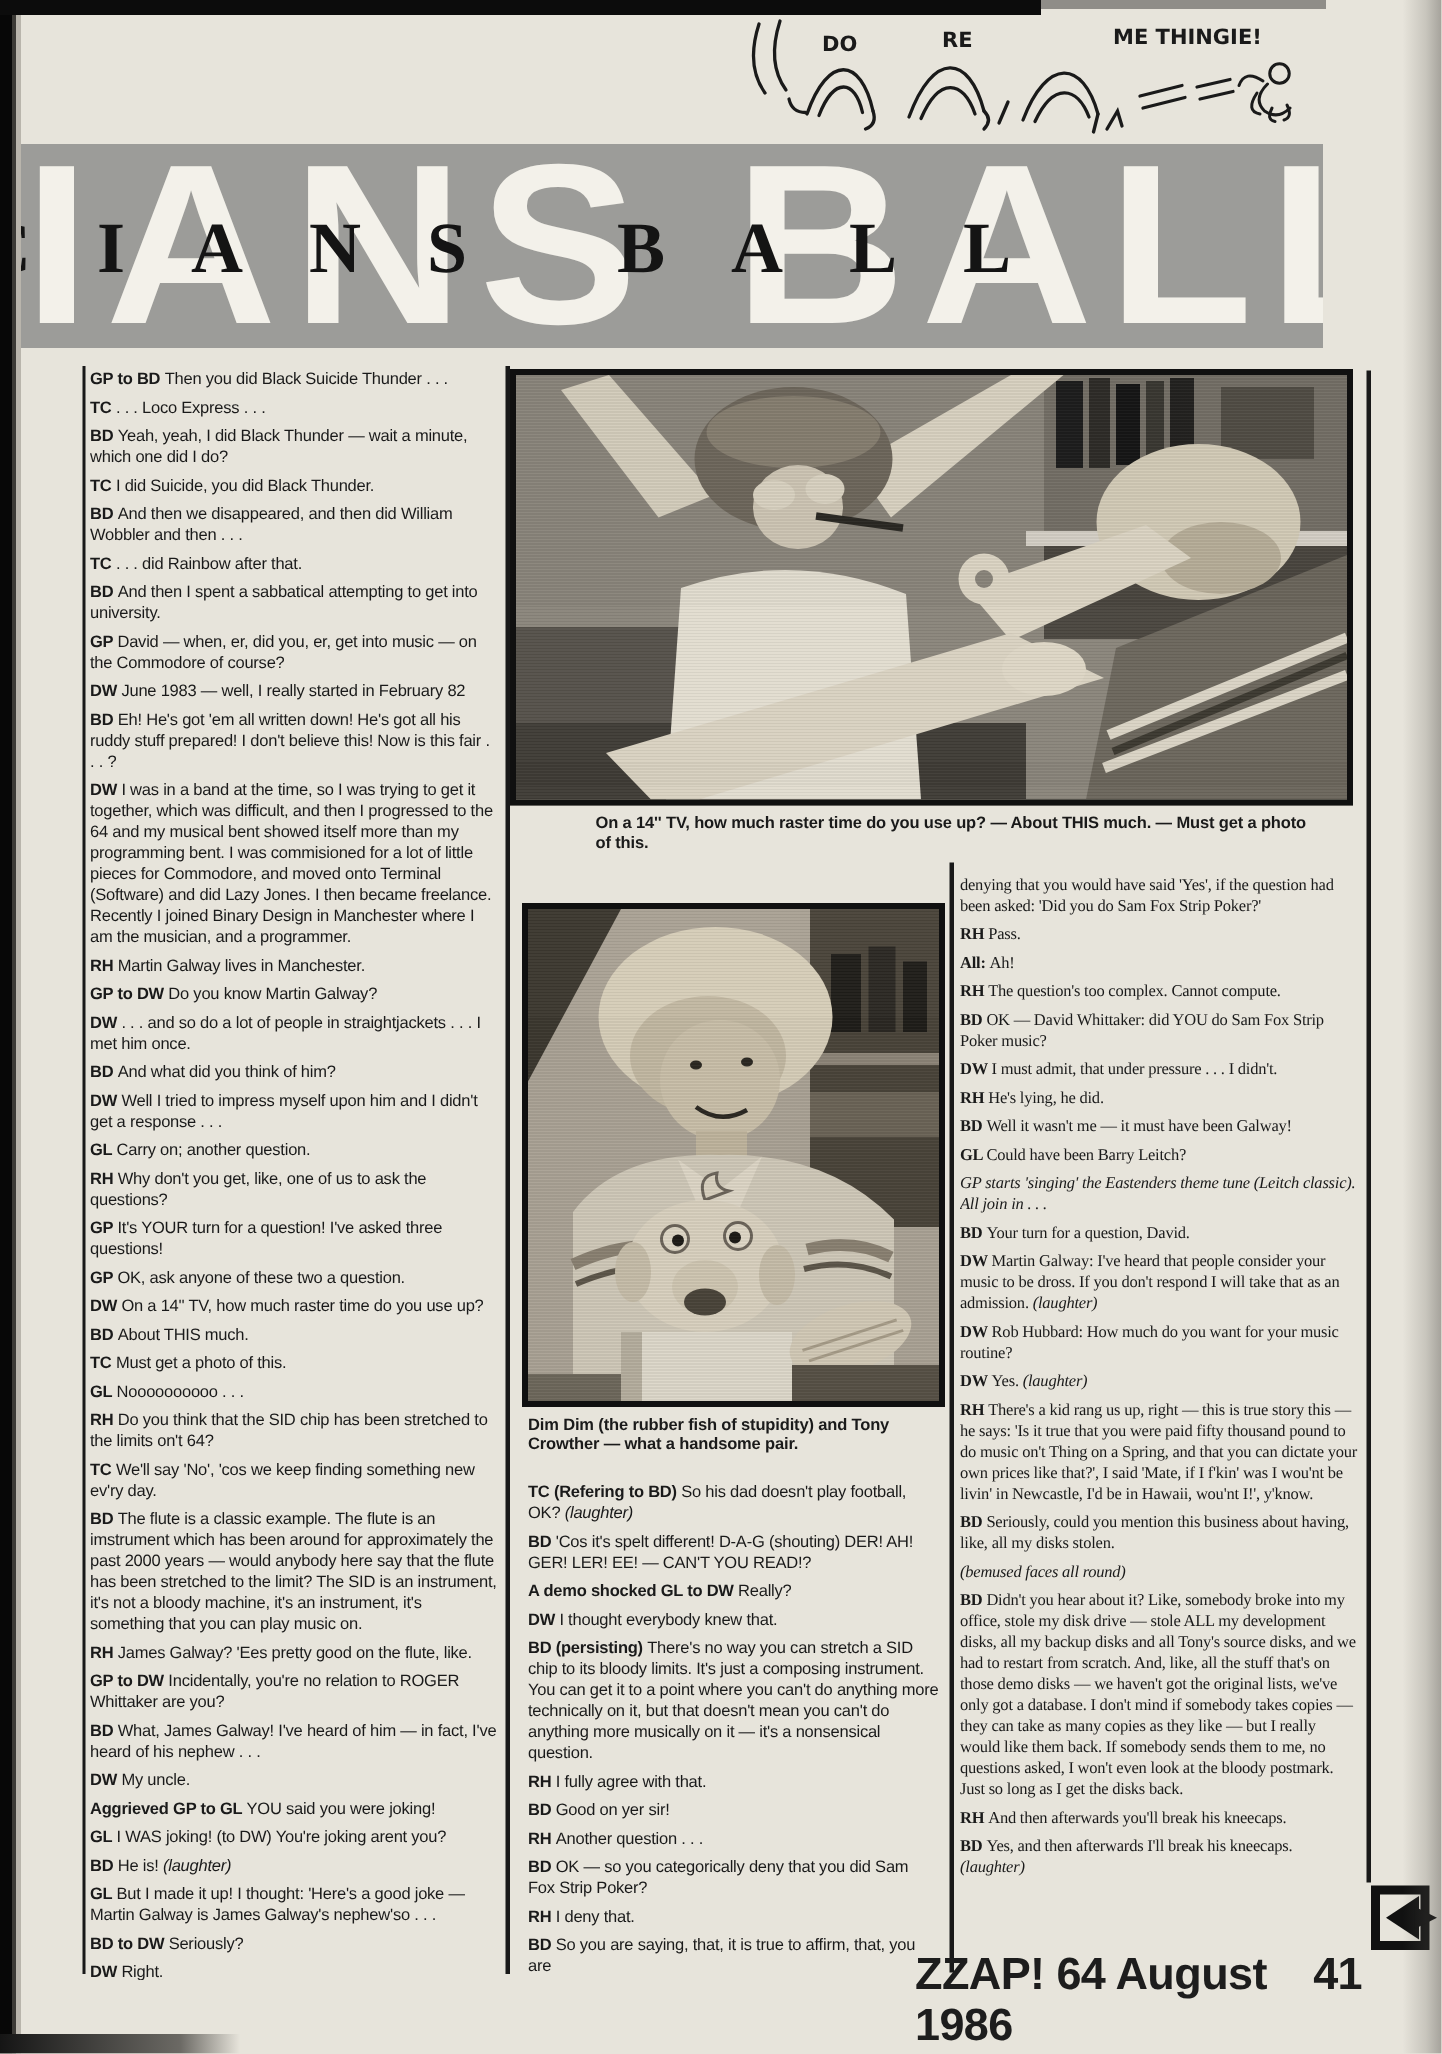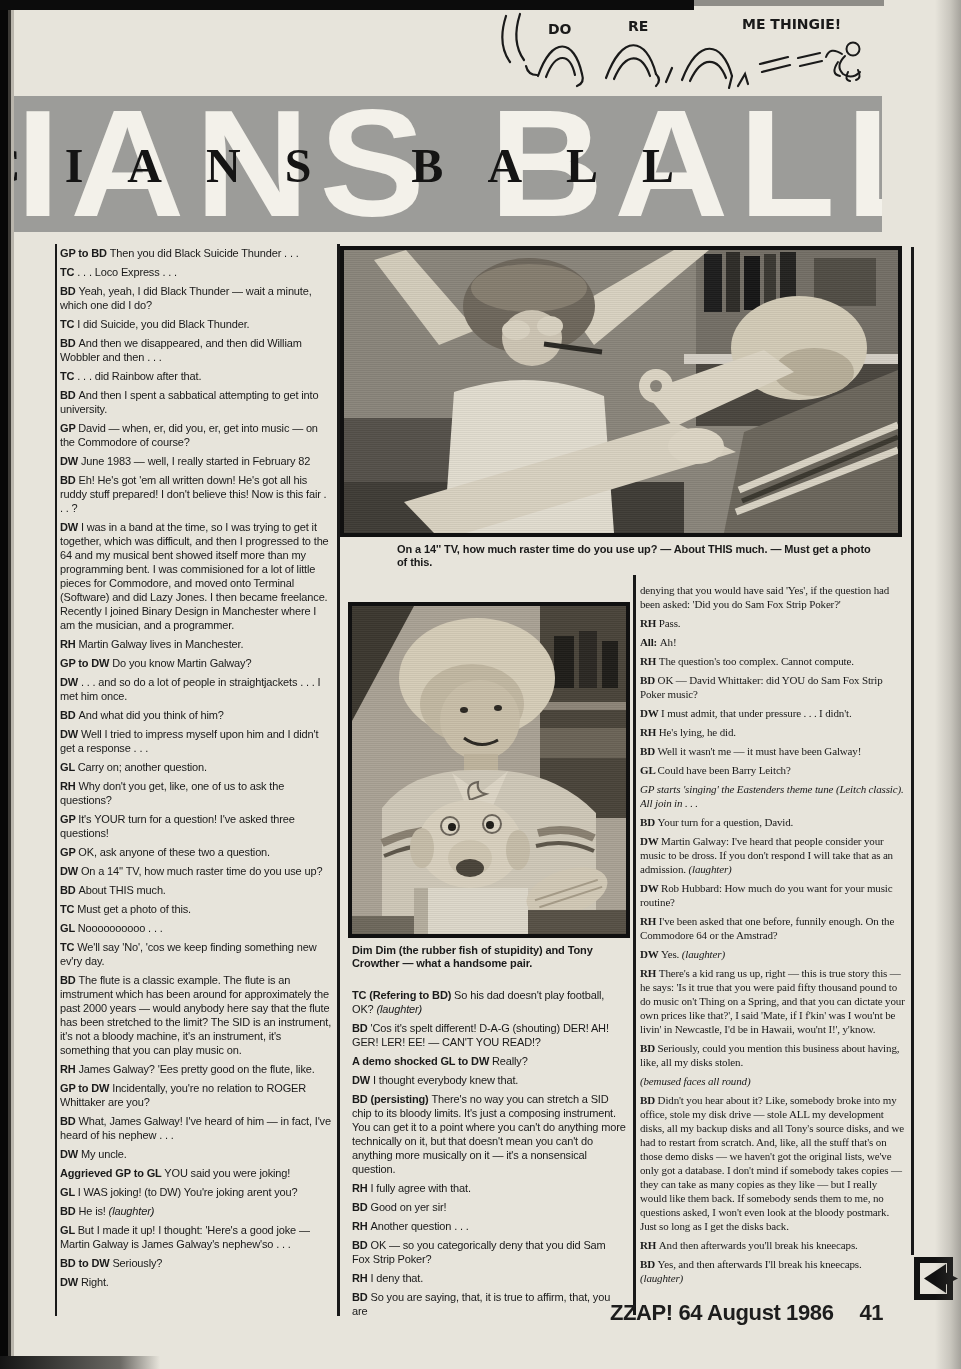--- a/index.html
+++ b/index.html
@@ -47,21 +47,21 @@
   .photo{border:4px solid #101010;box-sizing:border-box;background:#8a857b;overflow:hidden;}
   .photo:after{content:"";position:absolute;inset:0;pointer-events:none;
     background:repeating-linear-gradient(0deg,rgba(0,0,0,.05) 0 1px,rgba(255,255,255,.03) 1px 2px);}
   #photo-1{left:340px;top:246px;width:562px;height:291px;position:absolute;}
   #photo-2{left:348px;top:602px;width:282px;height:336px;position:absolute;}
   .caption{position:absolute;font-weight:bold;font-size:11px;line-height:13px;letter-spacing:-0.1px;}
   #caption-1{left:397px;top:543px;width:480px;}
   #caption-2{left:352px;top:944px;width:276px;}
   
   #footer{left:610px;top:1300px;width:298px;display:flex;justify-content:flex-start;gap:26px;
-    font-weight:bold;font-size:22px;letter-spacing:-0.4px;color:#1d1d1d;}
+    font-weight:bold;font-size:30px;letter-spacing:-0.4px;color:#1d1d1d;}
   #corner-icon{left:913px;top:1254px;width:46px;height:50px;}
 </style>
 </head>
 <body>
 
 <div class="abs" id="top-edge"></div>
 <div class="abs" id="top-edge2"></div>
 <div class="abs" id="spine"></div>
 <div class="abs" id="bottom-smudge"></div>
 <div class="abs" id="right-shade"></div>
@@ -212,20 +212,21 @@
     <p><span class="lead">BD </span>And what did you think of him?</p>
     <p><span class="lead">DW </span>Well I tried to impress myself upon him and I didn't get a response . . .</p>
     <p><span class="lead">GL </span>Carry on; another question.</p>
     <p><span class="lead">RH </span>Why don't you get, like, one of us to ask the questions?</p>
     <p><span class="lead">GP </span>It's YOUR turn for a question! I've asked three questions!</p>
     <p><span class="lead">GP </span>OK, ask anyone of these two a question.</p>
     <p><span class="lead">DW </span>On a 14'' TV, how much raster time do you use up?</p>
     <p><span class="lead">BD </span>About THIS much.</p>
     <p><span class="lead">TC </span>Must get a photo of this.</p>
     <p><span class="lead">GL </span>Noooooooooo . . .</p>
+    <p><span class="lead">RH </span>Do you think that the SID chip has been stretched to the limits on't 64?</p>
     <p><span class="lead">TC </span>We'll say 'No', 'cos we keep finding something new ev'ry day.</p>
     <p><span class="lead">BD </span>The flute is a classic example. The flute is an imstrument which has been around for approximately the past 2000 years — would anybody here say that the flute has been stretched to the limit? The SID is an instrument, it's not a bloody machine, it's an instrument, it's something that you can play music on.</p>
     <p><span class="lead">RH </span>James Galway? 'Ees pretty good on the flute, like.</p>
     <p><span class="lead">GP to DW </span>Incidentally, you're no relation to ROGER Whittaker are you?</p>
     <p><span class="lead">BD </span>What, James Galway! I've heard of him — in fact, I've heard of his nephew . . .</p>
     <p><span class="lead">DW </span>My uncle.</p>
     <p><span class="lead">Aggrieved GP to GL </span>YOU said you were joking!</p>
     <p><span class="lead">GL </span>I WAS joking! (to DW) You're joking arent you?</p>
     <p><span class="lead">BD </span>He is!<i> (laughter)</i></p>
     <p><span class="lead">GL </span>But I made it up! I thought: 'Here's a good joke — Martin Galway is James Galway's nephew'so . . .</p>
@@ -252,21 +253,20 @@
     <p><span class="lead">RH </span>The question's too complex. Cannot compute.</p>
     <p><span class="lead">BD </span>OK — David Whittaker: did YOU do Sam Fox Strip Poker music?</p>
     <p><span class="lead">DW </span>I must admit, that under pressure . . . I didn't.</p>
     <p><span class="lead">RH </span>He's lying, he did.</p>
     <p><span class="lead">BD </span>Well it wasn't me — it must have been Galway!</p>
     <p><span class="lead">GL </span>Could have been Barry Leitch?</p>
     <p class="stage">GP starts 'singing' the Eastenders theme tune (Leitch classic). All join in . . .</p>
     <p><span class="lead">BD </span>Your turn for a question, David.</p>
     <p><span class="lead">DW </span>Martin Galway: I've heard that people consider your music to be dross. If you don't respond I will take that as an admission.<i> (laughter)</i></p>
     <p><span class="lead">DW </span>Rob Hubbard: How much do you want for your music routine?</p>
-    <p><span class="lead">RH </span>I've been asked that one before, funnily enough. On the Commodore 64 or the Amstrad?</p>
     <p><span class="lead">DW </span>Yes.<i> (laughter)</i></p>
     <p><span class="lead">RH </span>There's a kid rang us up, right — this is true story this — he says: 'Is it true that you were paid fifty thousand pound to do music on't Thing on a Spring, and that you can dictate your own prices like that?', I said 'Mate, if I f'kin' was I wou'nt be livin' in Newcastle, I'd be in Hawaii, wou'nt I!', y'know.</p>
     <p><span class="lead">BD </span>Seriously, could you mention this business about having, like, all my disks stolen.</p>
     <p class="stage">(bemused faces all round)</p>
     <p><span class="lead">BD </span>Didn't you hear about it? Like, somebody broke into my office, stole my disk drive — stole ALL my development disks, all my backup disks and all Tony's source disks, and we had to restart from scratch. And, like, all the stuff that's on those demo disks — we haven't got the original lists, we've only got a database. I don't mind if somebody takes copies — they can take as many copies as they like — but I really would like them back. If somebody sends them to me, no questions asked, I won't even look at the bloody postmark. Just so long as I get the disks back.</p>
     <p><span class="lead">RH </span>And then afterwards you'll break his kneecaps.</p>
     <p><span class="lead">BD </span>Yes, and then afterwards I'll break his kneecaps.<i> (laughter)</i></p>
   </div>
 
 <div class="abs" id="footer">

